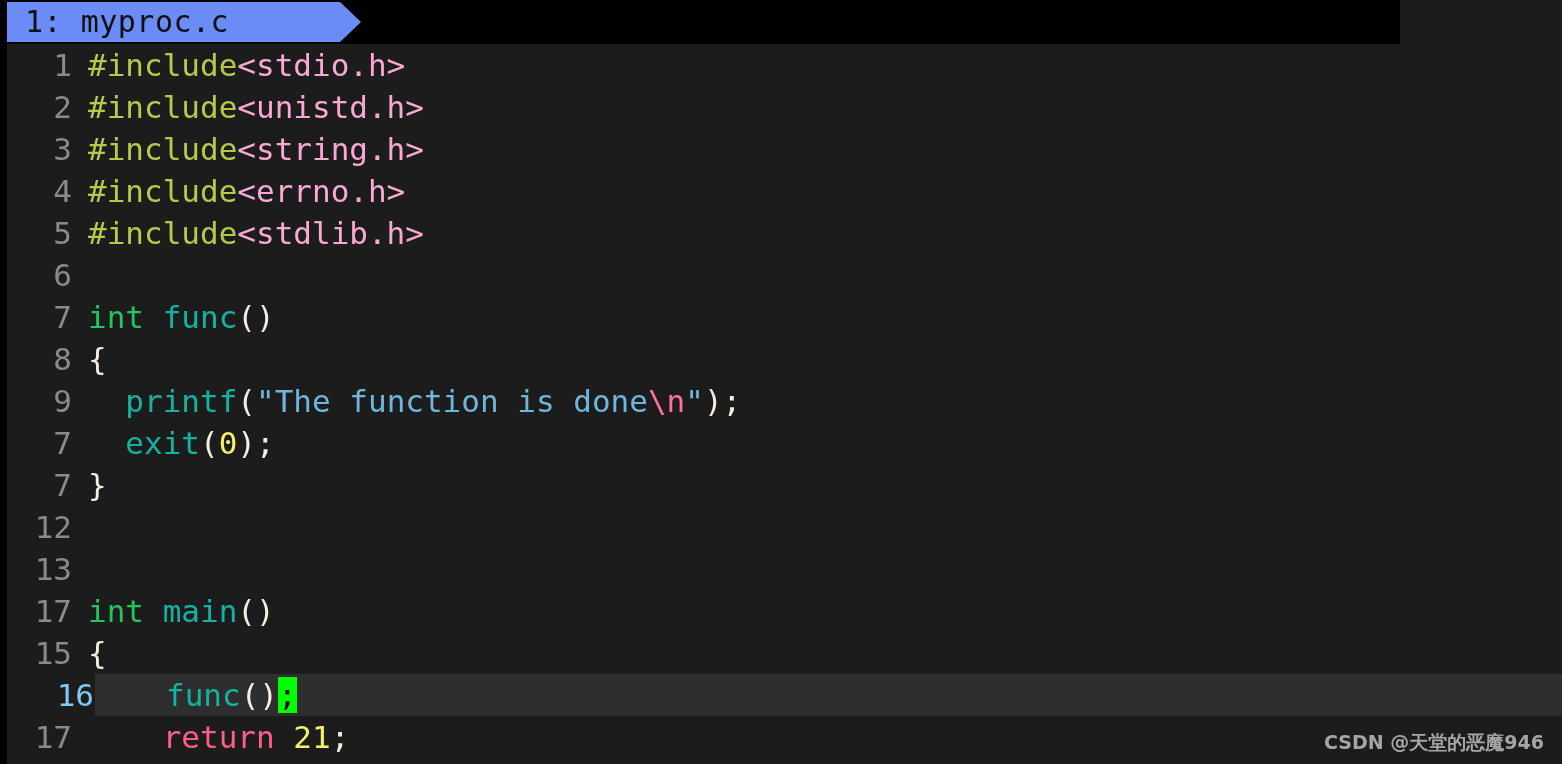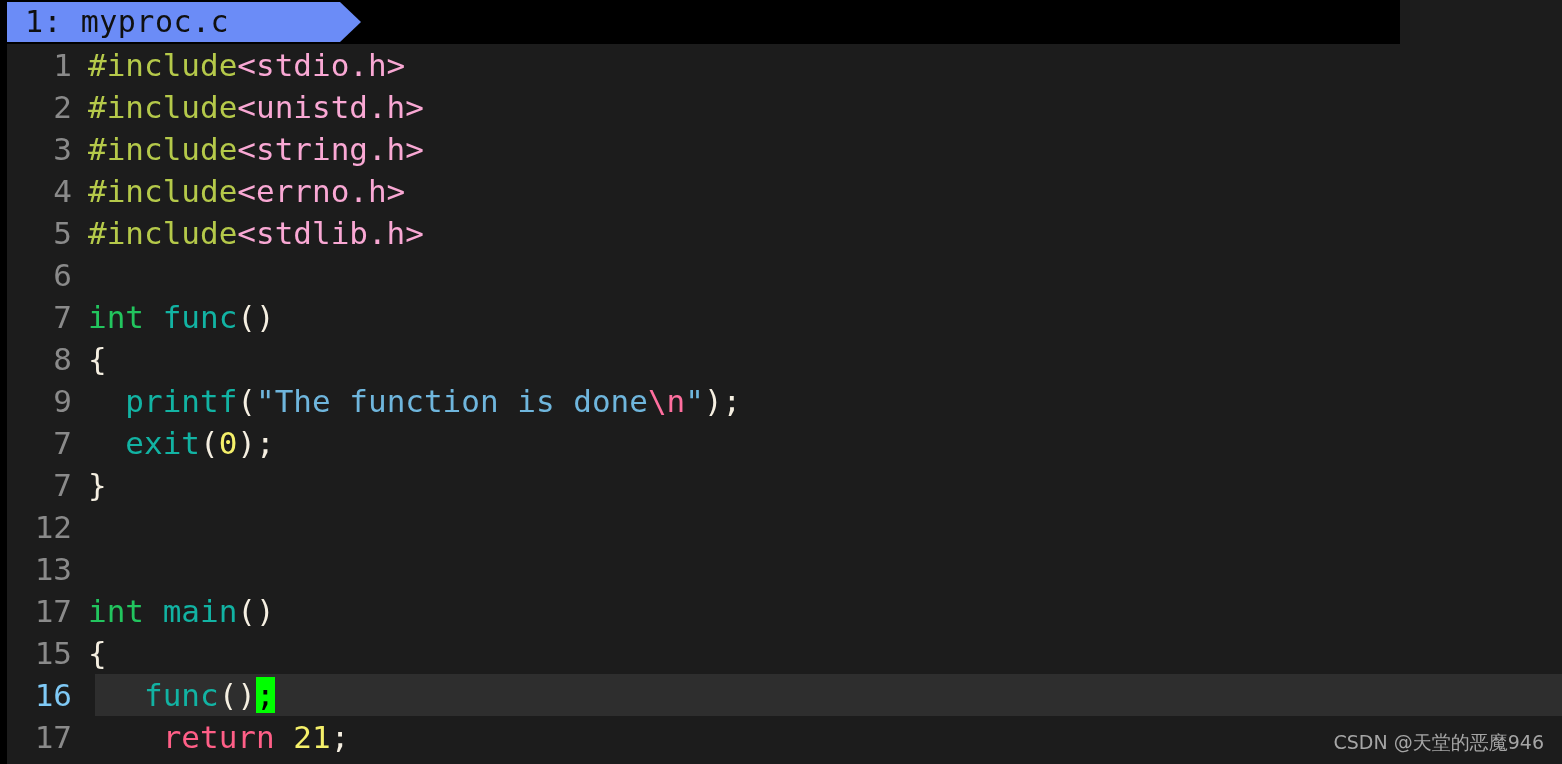--- a/index.html
+++ b/index.html
@@ -82,20 +82,21 @@
   .line {
     position: relative;
     height: 42px;
     display: flex;
     align-items: center;
     width: 1562px;
     box-sizing: border-box;
   }
   .line.current {
     background: transparent;
+    padding-left: 22px;
   }
   .line .hl {
     position: absolute;
     left: 95px;
     top: 0;
     right: 0;
     height: 42px;
     background: #2e2e2e;
     z-index: 0;
   }
@@ -145,20 +146,21 @@
   .watermark {
     position: absolute;
     right: 18px;
     bottom: 8px;
     color: #b9b9b9;
     font-size: 19px;
     font-family: "DejaVu Sans", "Liberation Sans", sans-serif;
     opacity: 0.88;
     z-index: 7;
     white-space: pre;
+    font-weight: bold;
   }
 </style>
 </head>
 <body>
 
 <div id="screen">
 
   <div class="edge-strip"></div>
 
   <div class="tabbar">

